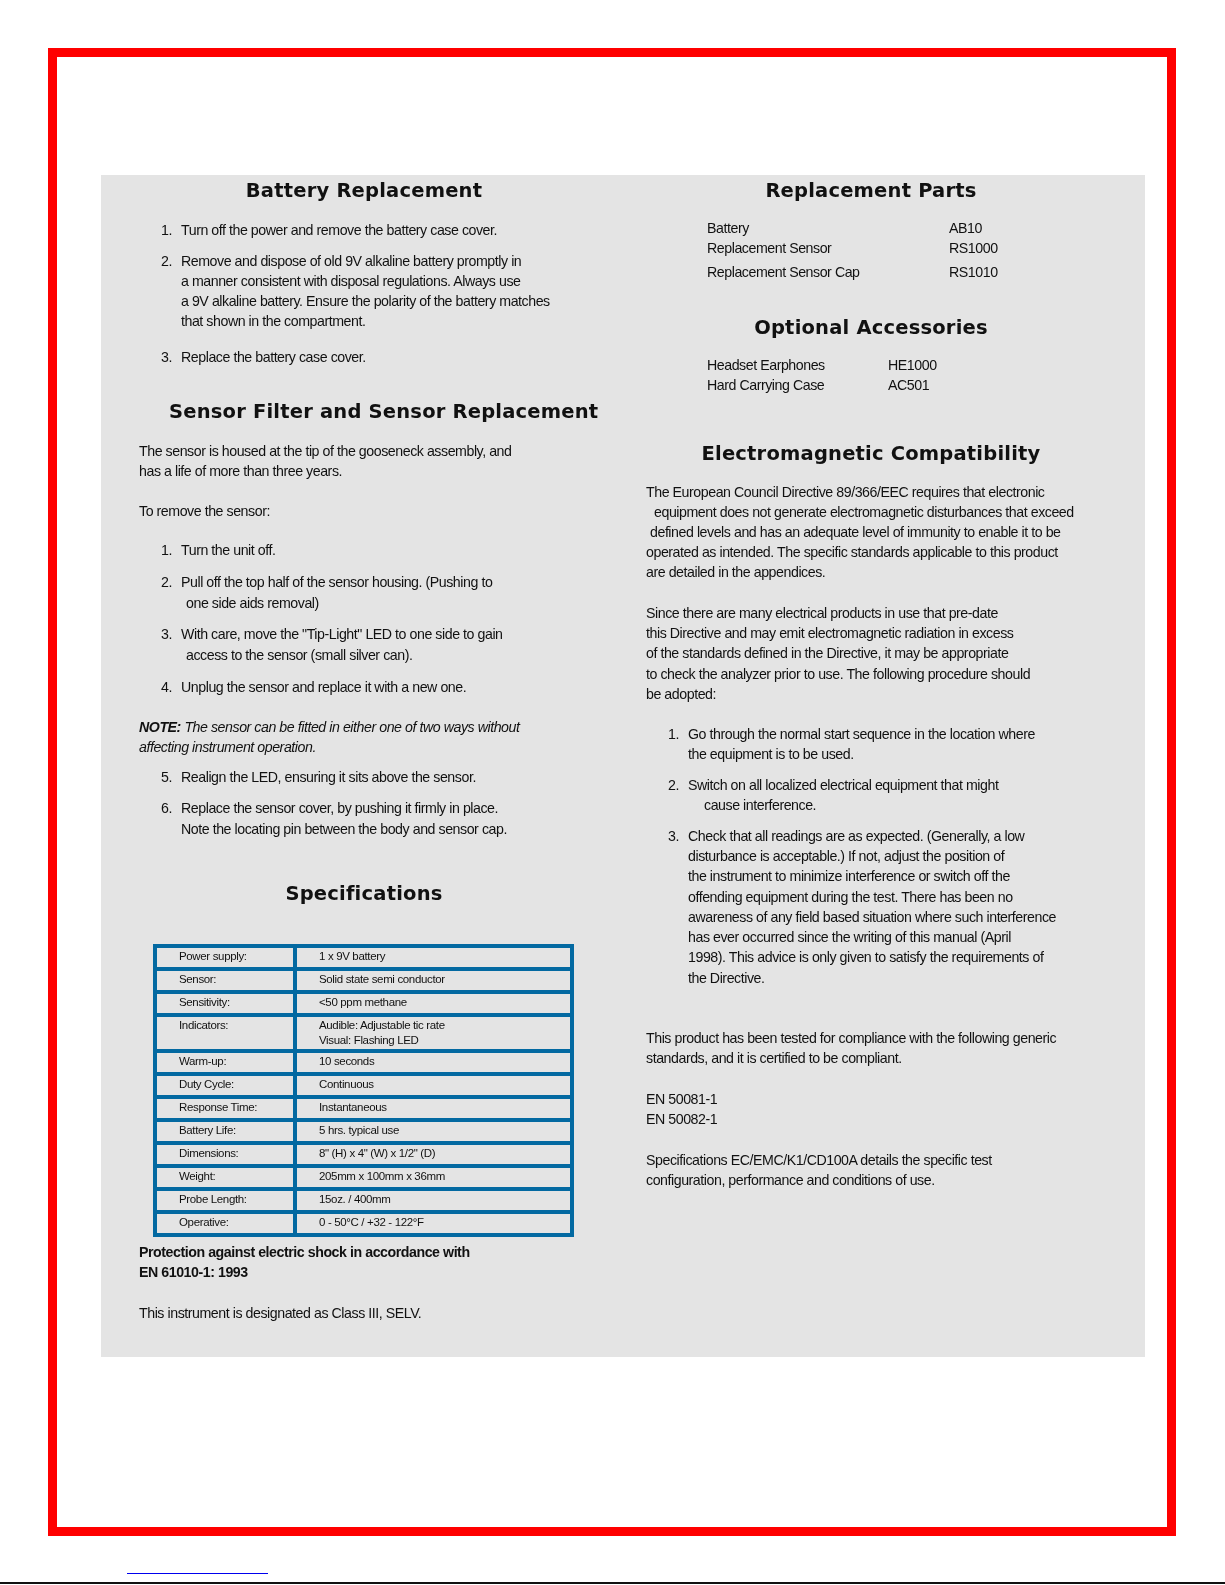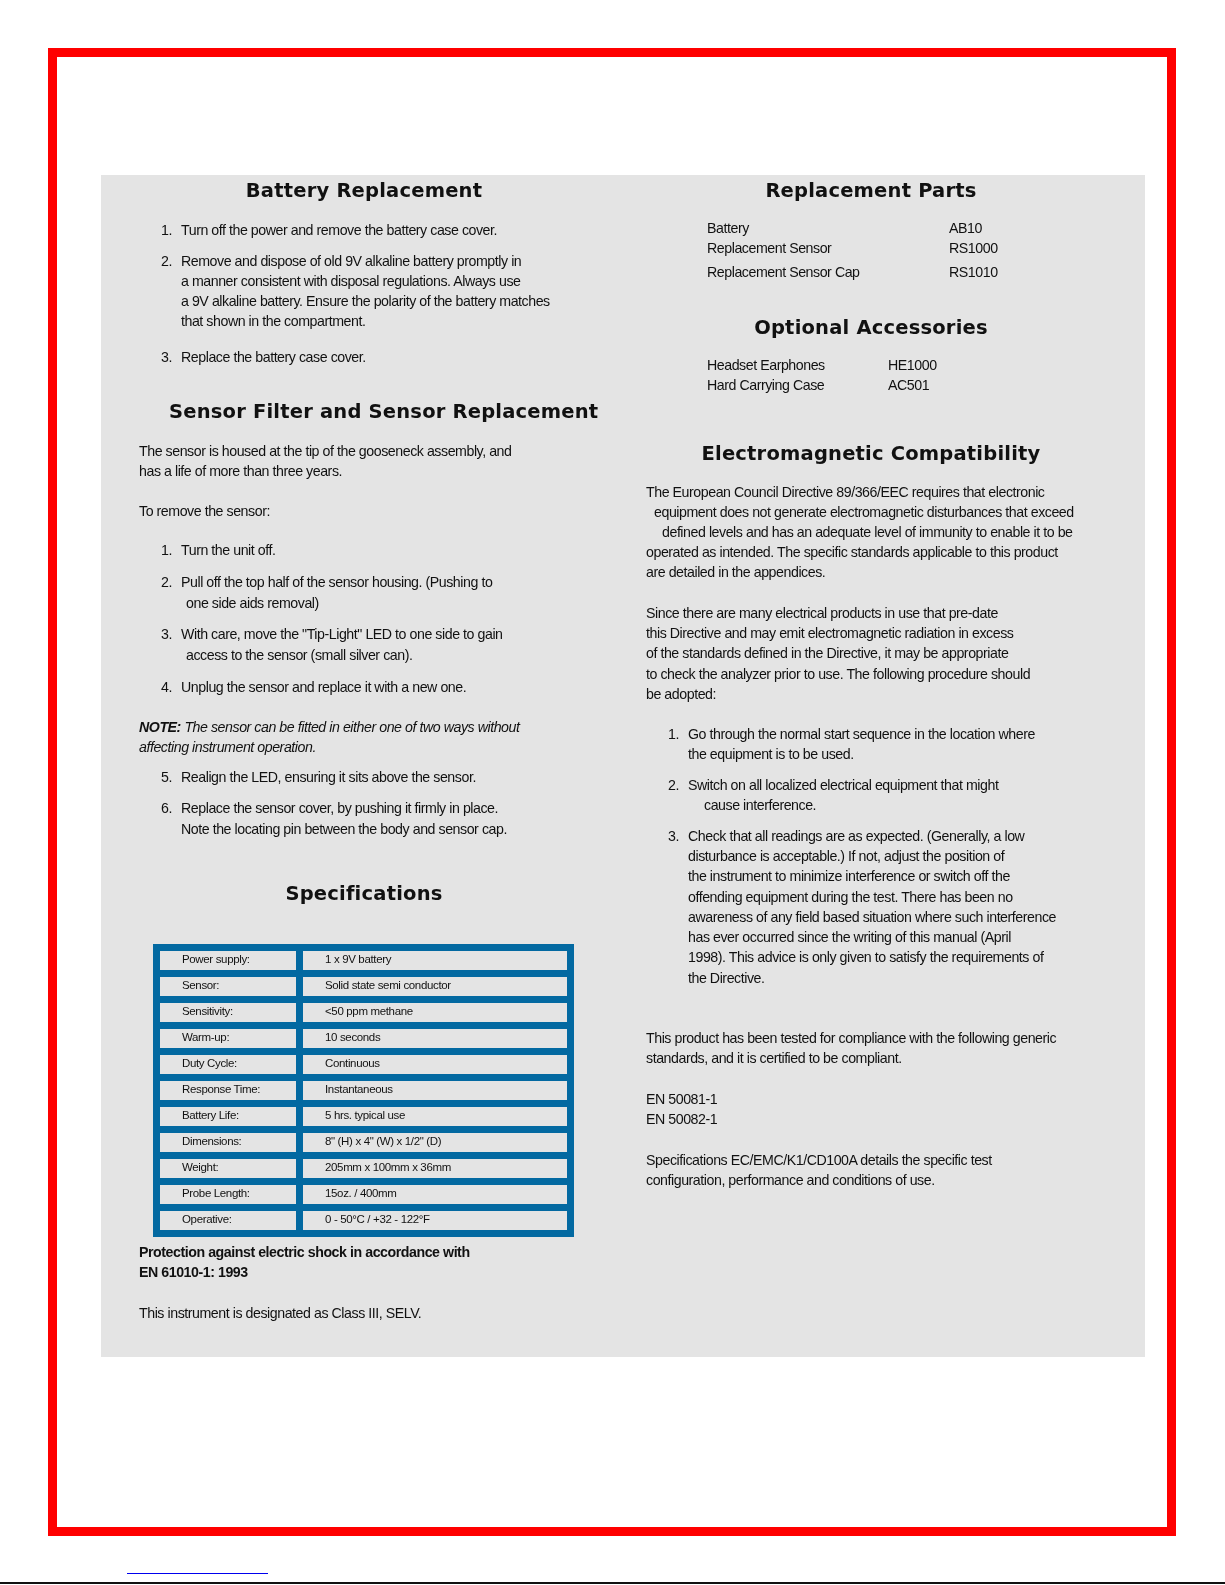--- a/index.html
+++ b/index.html
@@ -37,21 +37,21 @@
     .bold { font-weight: bold; }
     .ital { font-style: italic; }
 
     table.spec {
       position: absolute; left: 14px; top: 769px;
       width: 421px; border-collapse: collapse;
       font-size: 11.5px; letter-spacing: -0.35px;
       border: 2px solid #111;
     }
     table.spec td {
-      border: 7px solid #0369a1; padding: 1px 22px; line-height: 15px;
+      border: 4px solid #0369a1; padding: 1px 22px; line-height: 15px;
       vertical-align: top; height: 17px;
     }
     table.spec td.k { width: 92px; }
 
     .parts { position: absolute; font-size: 14.2px; letter-spacing: -0.45px; }
     .parts .row { position: absolute; white-space: nowrap; }
 
     .link-underline {
       position: absolute; left: 127px; top: 1573px; width: 141px; height: 1px;
       background: #0000ee;
@@ -139,20 +139,27 @@
           </tr>
         <tr>
             <td class="k">Sensor:</td>
             <td>Solid state semi conductor</td>
           </tr>
         <tr>
             <td class="k">Sensitivity:</td>
             <td>&lt;50 ppm methane</td>
           </tr>
         <tr>
+            <td class="k">Indicators:</td>
+            <td>
+              <div>Audible: Adjustable tic rate</div>
+              <div>Visual: Flashing LED</div>
+            </td>
+          </tr>
+        <tr>
             <td class="k">Warm-up:</td>
             <td>10 seconds</td>
           </tr>
         <tr>
             <td class="k">Duty Cycle:</td>
             <td>Continuous</td>
           </tr>
         <tr>
             <td class="k">Response Time:</td>
             <td>Instantaneous</td>
@@ -215,21 +222,21 @@
         <span>Hard Carrying Case</span>
         <span style="position:absolute;left:181px;">AC501</span>
       </div>
     </div>
 
     <h2 class="h" style="left:0;width:450px;top:267px;">Electromagnetic Compatibility</h2>
 
     <div>
       <span class="t" style="left:0;top:307px;">The European Council Directive 89/366/EEC requires that electronic</span>
       <span class="t" style="left:8px;top:327px;">equipment does not generate electromagnetic disturbances that exceed</span>
-      <span class="t" style="left:16px;top:347px;">defined levels and has an adequate level of immunity to enable it to be</span>
+      <span class="t" style="left:4px;top:347px;">defined levels and has an adequate level of immunity to enable it to be</span>
       <span class="t" style="left:0;top:367px;">operated as intended. The specific standards applicable to this product</span>
       <span class="t" style="left:0;top:387px;">are detailed in the appendices.</span>
     </div>
 
     <div>
       <span class="t" style="left:0;top:428px;">Since there are many electrical products in use that pre-date</span>
       <span class="t" style="left:0;top:448px;">this Directive and may emit electromagnetic radiation in excess</span>
       <span class="t" style="left:0;top:468px;">of the standards defined in the Directive, it may be appropriate</span>
       <span class="t" style="left:0;top:489px;">to check the analyzer prior to use. The following procedure should</span>
       <span class="t" style="left:0;top:509px;">be adopted:</span>

